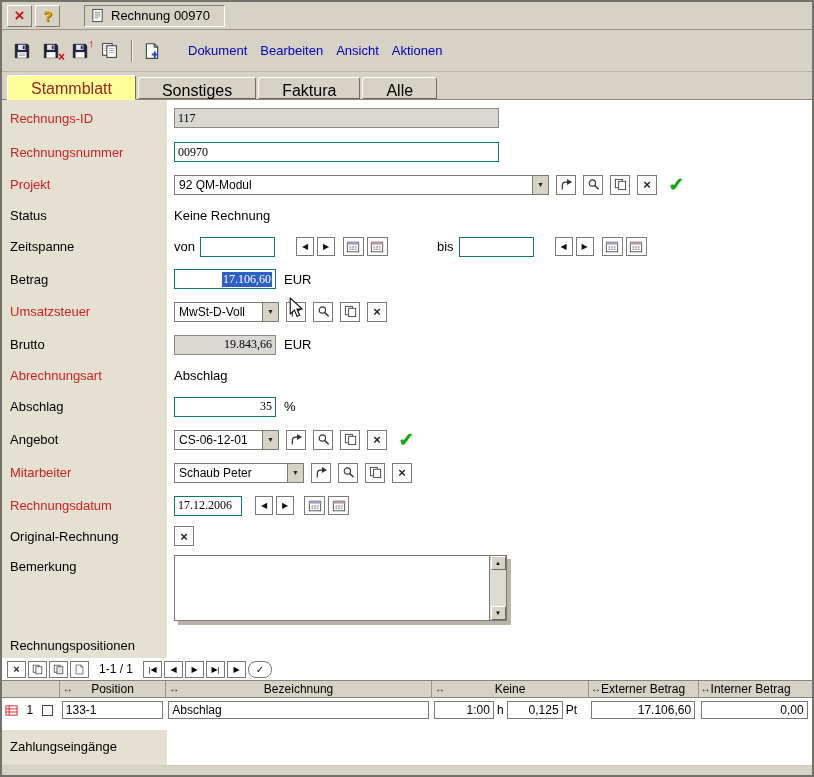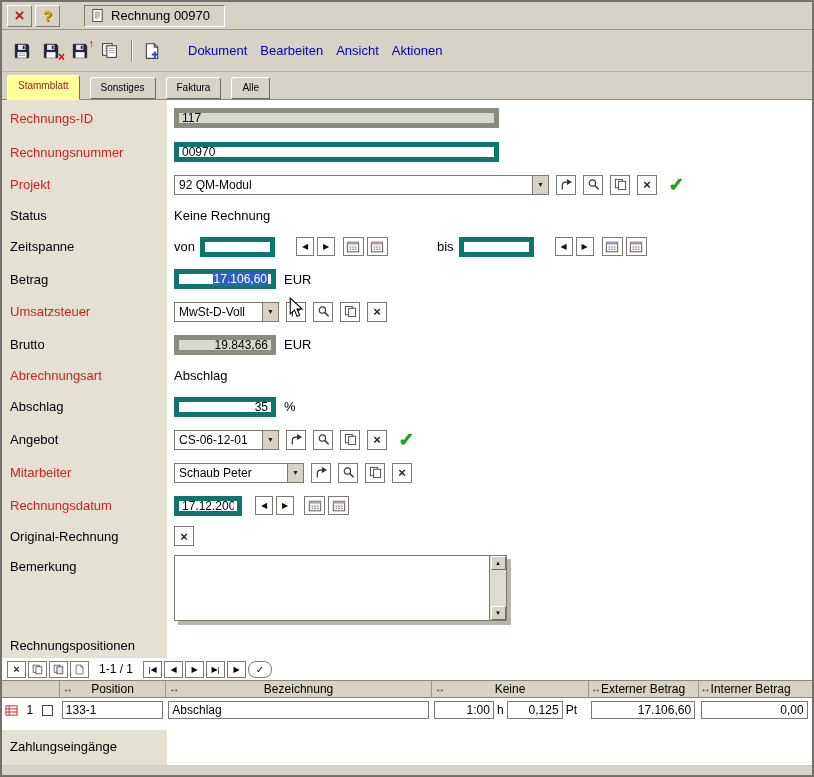--- a/index.html
+++ b/index.html
@@ -31,41 +31,41 @@
   .overlay-up { position:absolute; right:-1px; top:-1px; color:#dd0000; font-weight:bold;
                 font-size:11px; line-height:1; }
   .tsep { width:0; height:22px; border-left:1px solid #8a867a; border-right:1px solid #f4f1e7;
           margin:0 6px; }
   .menubar { display:flex; gap:13px; margin-left:20px; color:#0000bb; font-size:13px; }
   .menu-item { cursor:default; }
 
   
   .tabbar { height:28px; background:#d6d2c6; display:flex; align-items:flex-end;
             padding-left:5px; border-bottom:1px solid #8a867a; flex:0 0 auto; }
-  .tab { height:22px; padding:4px 10px; margin-right:10px; background:#d6d2c6; font-size:10px;
+  .tab { height:22px; padding:4px 23px; margin-right:2px; background:#d6d2c6; font-size:16px;
          border:1px solid; border-color:#fff #6f6b60 #6f6b60 #fff;
          border-top-left-radius:3px; border-top-right-radius:3px; position:relative; cursor:default; }
   .tab.active { background:#ffff99; color:#992222; height:25px; margin-bottom:-1px;
                 border-bottom:1px solid #ffff99; z-index:2; }
 
   
   .main { flex:1; background:#fff; display:flex; flex-direction:column; }
   .frow { display:flex; flex:0 0 auto; }
   .flabel { flex:0 0 165px; background:#e4e0d2; display:flex; align-items:center;
             padding-left:8px; font-size:13px; }
   .flabel.req { color:#cc2222; }
   .flabel.top { align-items:flex-start; padding-top:9px; }
   .fbody { flex:1; display:flex; align-items:center; padding-left:7px; gap:3px; background:#fff; }
   .fbody.top { align-items:flex-start; padding-top:5px; }
   .inline-label { font-size:13px; margin-right:2px; }
   .static-value { font-size:13px; }
   .unit { margin-left:5px; font-size:13px; }
 
-  .tfield { height:20px; border:5px solid #0f766e; background:#fff; padding:0 3px;
-            font-family:Liberation Sans, sans-serif; font-size:12px; color:#000; }
+  .tfield { height:20px; border:1px solid #0f766e; background:#fff; padding:0 3px;
+            font-family:Liberation Serif, serif; font-size:12px; color:#000; }
   div.tfield { display:flex; align-items:center; }
   div.tfield.num { justify-content:flex-end; }
   input.tfield { outline:none; }
   input.num { text-align:right; }
   .ro { background:#d8d7d2; border-color:#8b8b82; }
   .sel { background:#2e5fc4; color:#fff; padding:0 1px; }
 
   .dd { display:flex; height:20px; border:1px solid #7a7a72; background:#fff; align-items:stretch; }
   .ddtext { padding:2px 4px; font-size:12px; white-space:nowrap; overflow:hidden; }
   .ddbtn { width:16px; margin-left:auto; background:#d6d2c6; border-left:1px solid #7a7a72;

